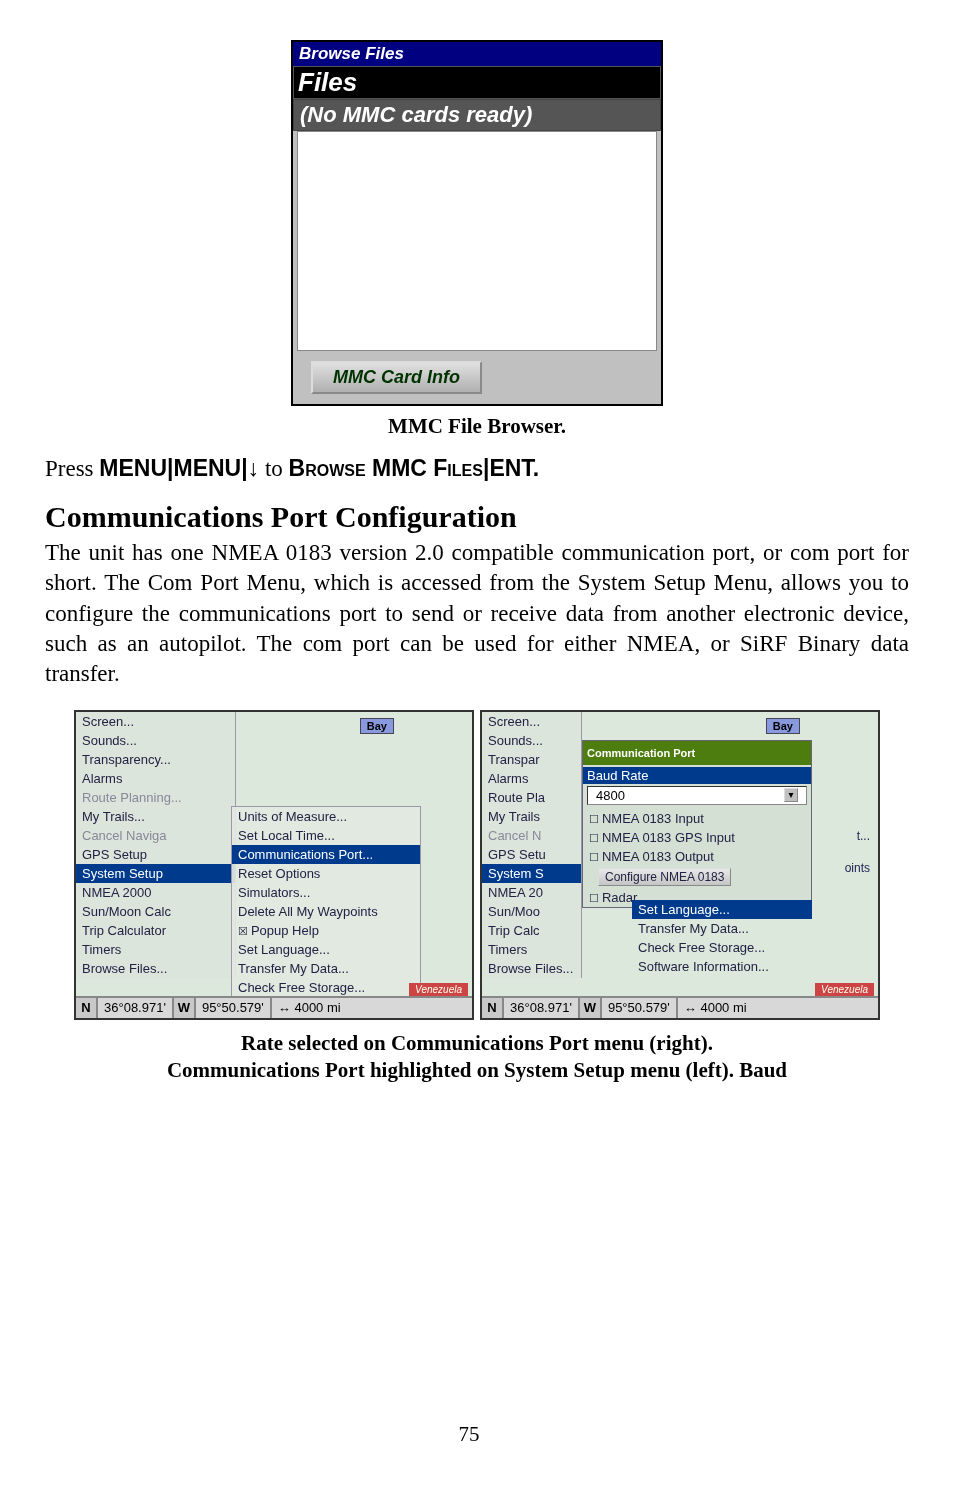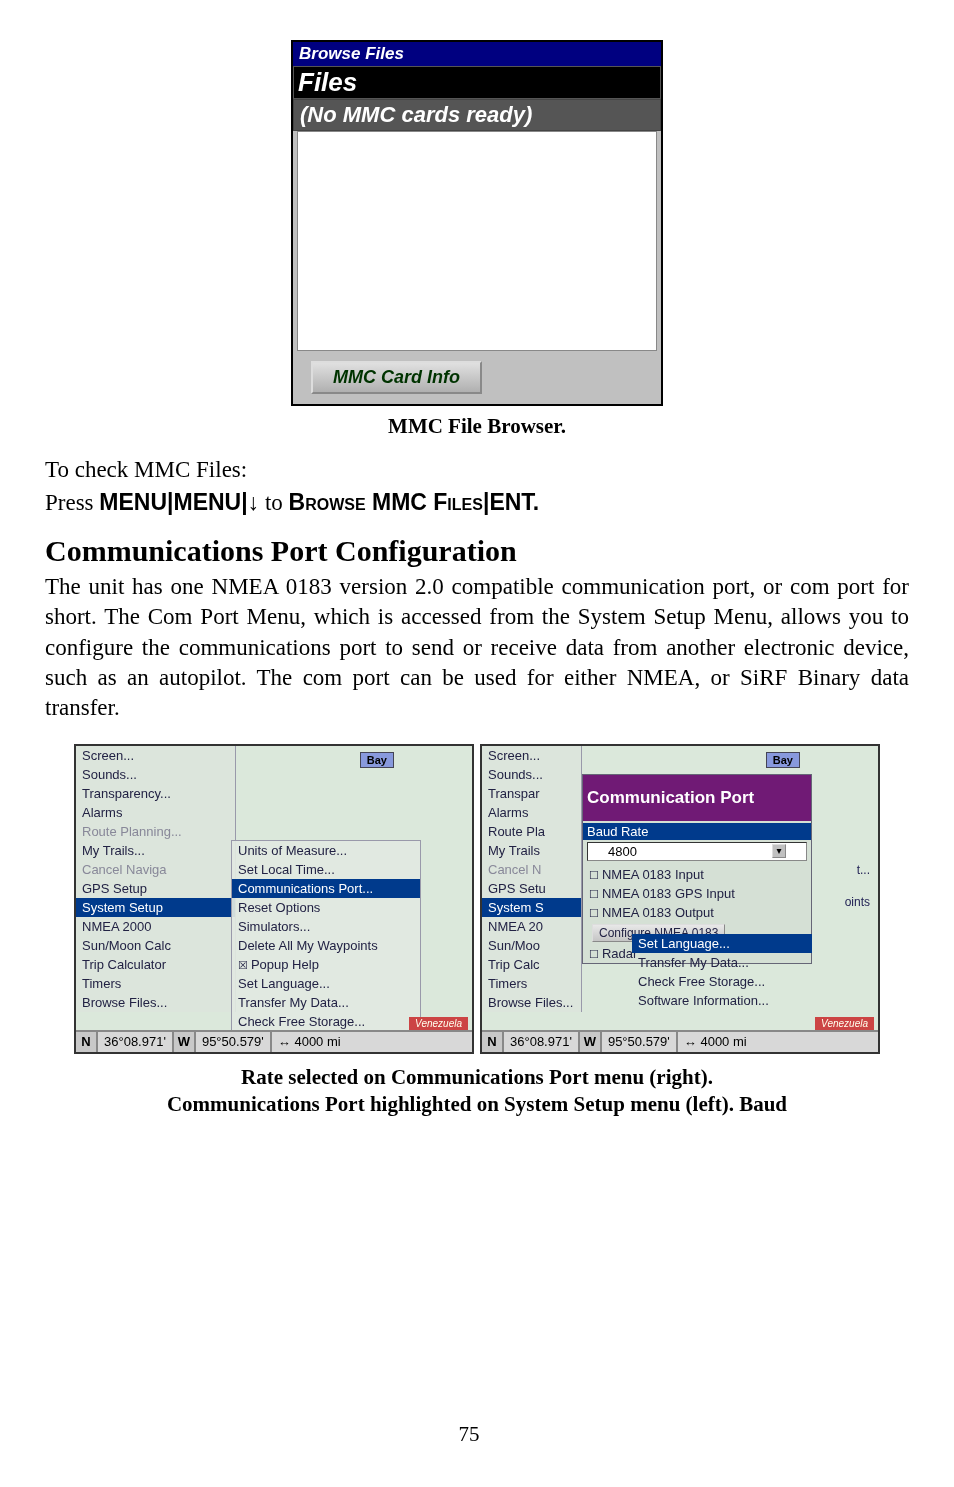--- a/index.html
+++ b/index.html
@@ -183,38 +183,38 @@
     
     .comm-panel {
       position: absolute;
       top: 28px;
       left: 100px;
       width: 230px;
       background: #d5e0d5;
       border: 1px solid #667;
     }
     .comm-title {
-      background: #701a75;
-      color: #fff;
-      font-size: 17px;
-      font-weight: bold;
-      padding: 13px 4px;
+      background: #4d7c0f;
+      color: #fff;
+      font-size: 11px;
+      font-weight: bold;
+      padding: 6px 4px;
     }
     .baud-label {
       background: #003a8c;
       color: #fff;
       font-size: 13px;
       padding: 1px 4px;
       margin: 2px 0 0;
     }
     .baud-select {
       background: #fff;
       border: 1px inset #888;
       margin: 2px 4px 4px 4px;
-      padding: 1px 20px;
+      padding: 1px 8px;
       font-size: 13px;
       display: flex;
       justify-content: space-between;
       align-items: center;
     }
     .dd-arrow {
       width: 14px; height: 14px;
       background: #c0c0c0;
       border: 1px outset #ddd;
       font-size: 10px;
@@ -228,21 +228,21 @@
     }
     .comm-item .chk::before, .comm-item.chk::before { content: "☐ "; }
     .trunc { overflow: hidden; }
     .btn-small {
       display: inline-block;
       background: linear-gradient(#e8e8e8,#c5c5c5);
       border: 1px outset #ddd;
       font-size: 12px;
       color: #224;
       padding: 1px 6px;
-      margin: 2px 9px;
+      margin: 2px 15px;
     }
     .right-ghost {
       position: absolute;
       right: 4px;
       top: 148px;
       font-size: 12px;
       color: #225;
       padding: 1px 4px;
     }
     .lower-menu {
@@ -309,21 +309,20 @@
     <div class="mmc-title">Browse Files</div>
     <div class="mmc-files-label">Files</div>
     <div class="mmc-status">(No MMC cards ready)</div>
     <div class="mmc-body"></div>
     <div class="mmc-btn-row">
       <span class="mmc-btn">MMC Card Info</span>
     </div>
   </div>
   <div class="caption">MMC File Browser.</div>
 
-  <div class="instr">To check MMC Files:</div>
   <div class="instr-line2">
     <span>Press </span><span class="key">MENU</span><span class="key">|</span><span class="key">MENU</span><span class="key">|</span><span class="arrow-down">↓</span><span> to </span><span class="smallcaps">Browse MMC Files</span><span class="key">|</span><span class="key">ENT.</span>
   </div>
 
   <h2>Communications Port Configuration</h2>
   <div class="body-text">The unit has one NMEA 0183 version 2.0 compatible communication port, or com port for short. The Com Port Menu, which is accessed from the System Setup Menu, allows you to configure the communications port to send or receive data from another electronic device, such as an autopilot. The com port can be used for either NMEA, or SiRF Binary data transfer.</div>
 
   <div class="two-shots">
 
     <div class="menu-shot">

